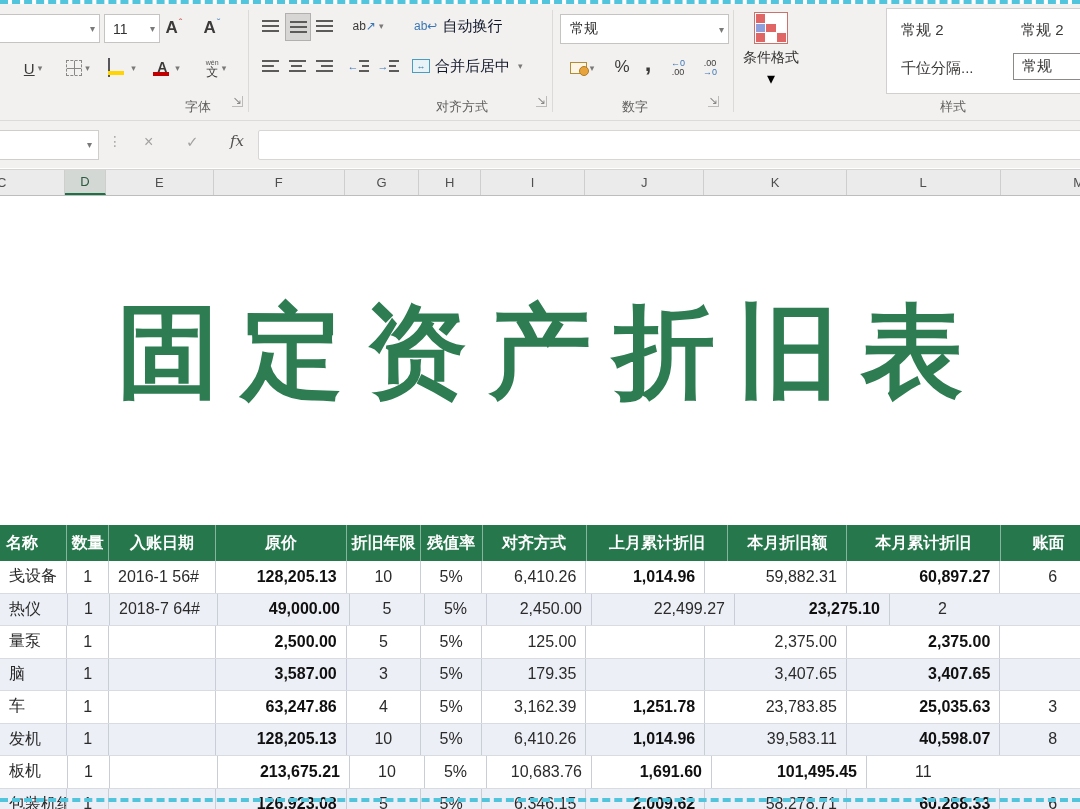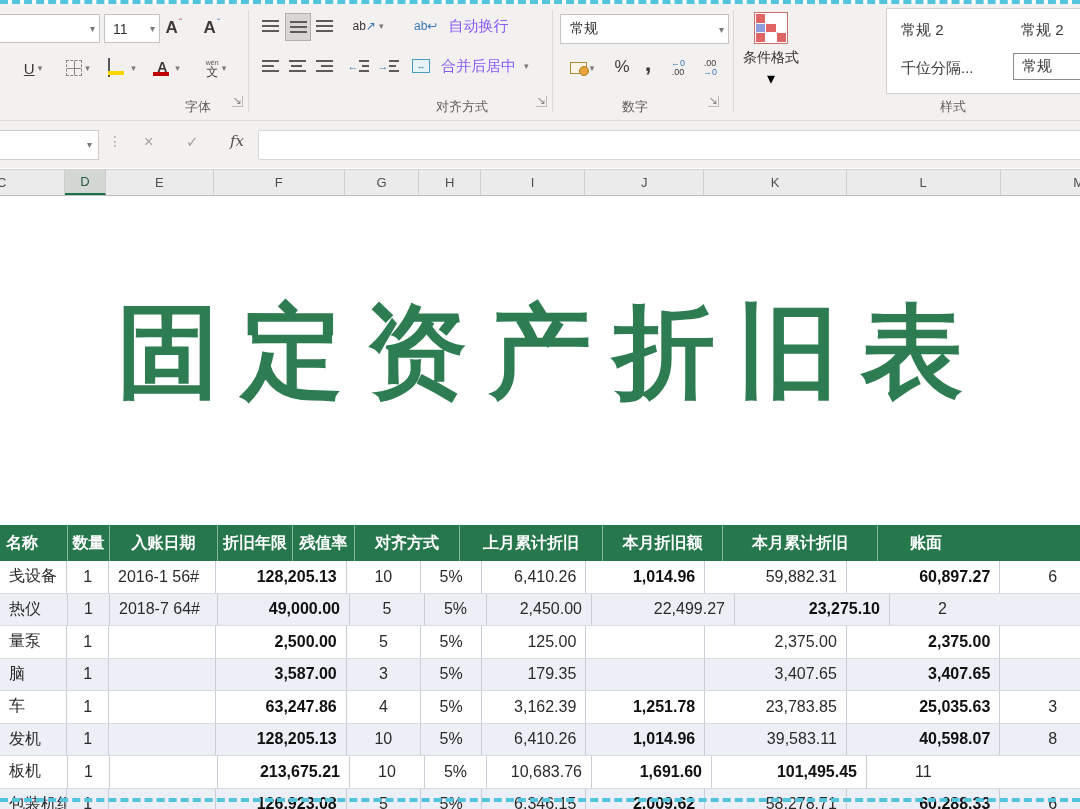--- a/index.html
+++ b/index.html
@@ -37,21 +37,21 @@
   .btn.active{background:#d8d6d5;border:1px solid #b2b0af;}
   .borderbox{width:14px;height:14px;border:1px dashed #8a8886;position:relative;}
   .borderbox:before{content:"";position:absolute;left:50%;top:0;width:1px;height:100%;background:#8a8886;}
   .borderbox:after{content:"";position:absolute;top:50%;left:0;height:1px;width:100%;background:#8a8886;}
   .fillglyph{width:13px;height:9px;border:1px solid #57565a;transform:skewX(-12deg);background:#f3f1f0;}
   .phon{display:flex;flex-direction:column;align-items:center;line-height:1;}
   .phon .p1{font-size:7px;color:#555;}
   .phon .p2{font-size:12px;color:#3b3a39;}
   .minitext{font-size:12px;color:#3b3a39;}
   .blue{color:#3a76b5;}
-  .ribtext{font-size:15px;color:#8b5cf6;margin-left:11px;white-space:nowrap;}
+  .ribtext{font-size:15px;color:#0f172a;margin-left:5px;white-space:nowrap;}
   .mergeicon{width:16px;height:12px;border:1px solid #4a9cc0;background:#e8f3f8;color:#2e7ea3;font-size:9px;
              display:flex;align-items:center;justify-content:center;}
   .moneyicon{width:15px;height:10px;border:1px solid #b08d36;background:#fdf6e7;position:relative;}
   .moneyicon:after{content:"";position:absolute;right:-3px;bottom:-3px;width:8px;height:8px;border-radius:50%;
              background:#e8a33d;border:1px solid #b07c20;}
   .decimal{display:flex;flex-direction:column;line-height:1;font-size:9px;color:#3b3a39;align-items:center;}
   .decimal .ar{color:#3a76b5;}
   .condicon{width:30px;height:28px;background:#fff;border:1px solid #c9736f;display:grid;
             grid-template-columns:1fr 1fr 1fr;grid-template-rows:1fr 1fr 1fr;gap:1px;padding:1px;}
   .condicon i{display:block;}
@@ -287,20 +287,21 @@
     </div>
 
   <div class="sheet"></div>
   <div class="title">固定资产折旧表</div>
 
   <div class="table">
     <div class="thead">
         <div class="hcell c0">名称</div>
         <div class="hcell c1">数量</div>
         <div class="hcell c2">入账日期</div>
+        <div class="hcell c3">原价</div>
         <div class="hcell c4">折旧年限</div>
         <div class="hcell c5">残值率</div>
         <div class="hcell c6">对齐方式</div>
         <div class="hcell c8">上月累计折旧</div>
         <div class="hcell c7">本月折旧额</div>
         <div class="hcell c9">本月累计折旧</div>
         <div class="hcell c10">账面</div>
       </div>
     <div>
         <div class="trow">

